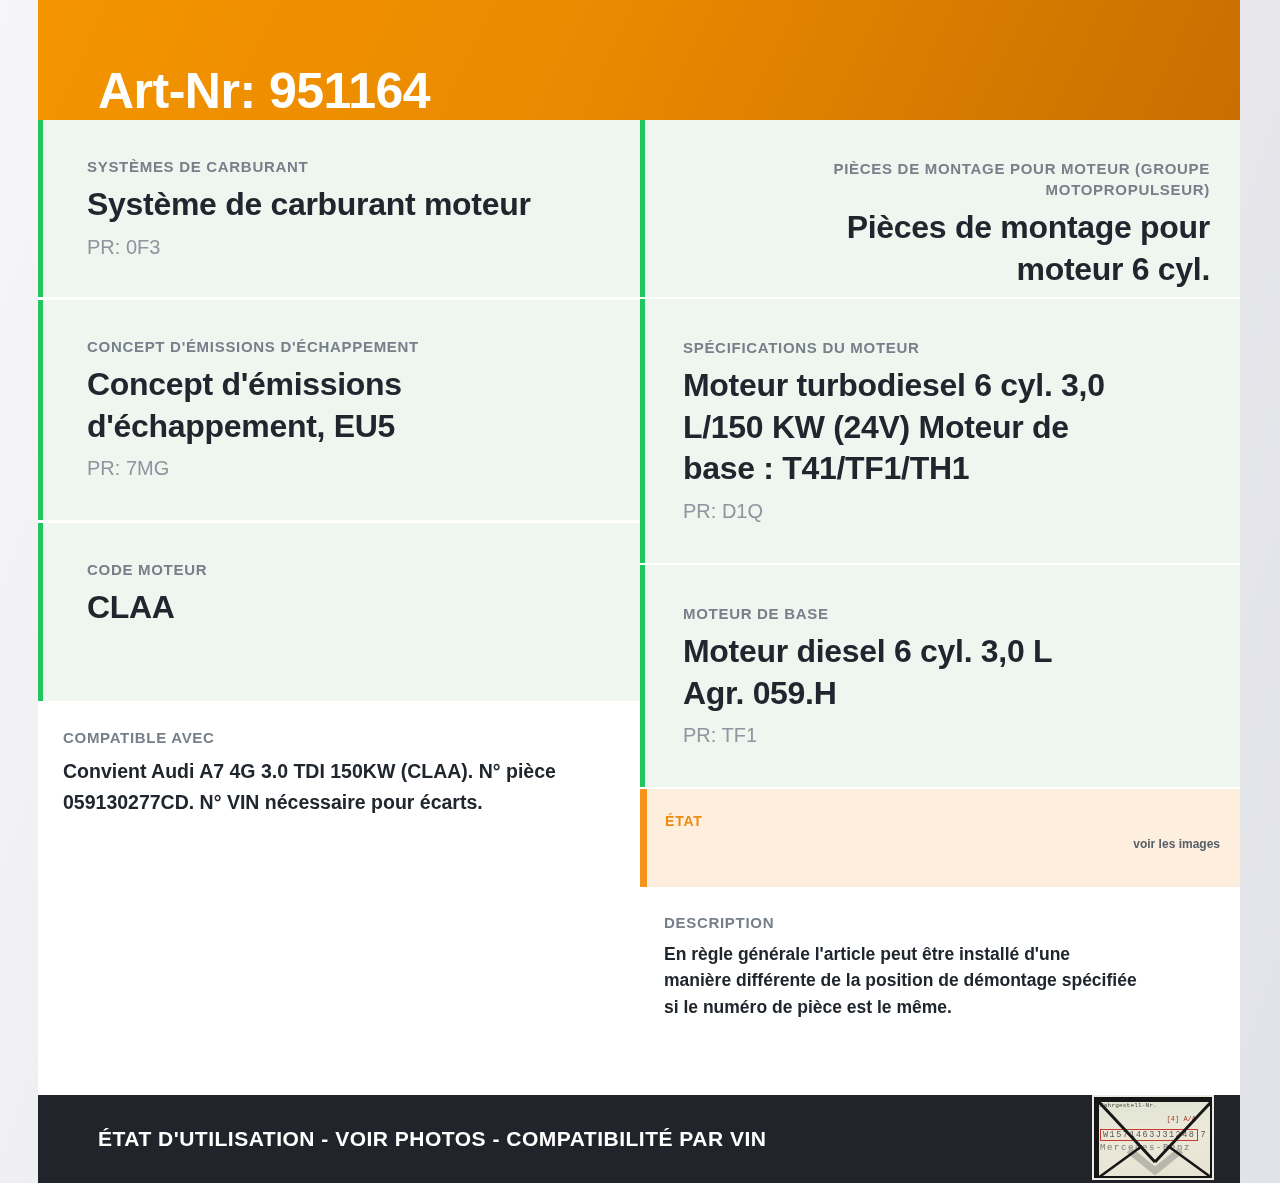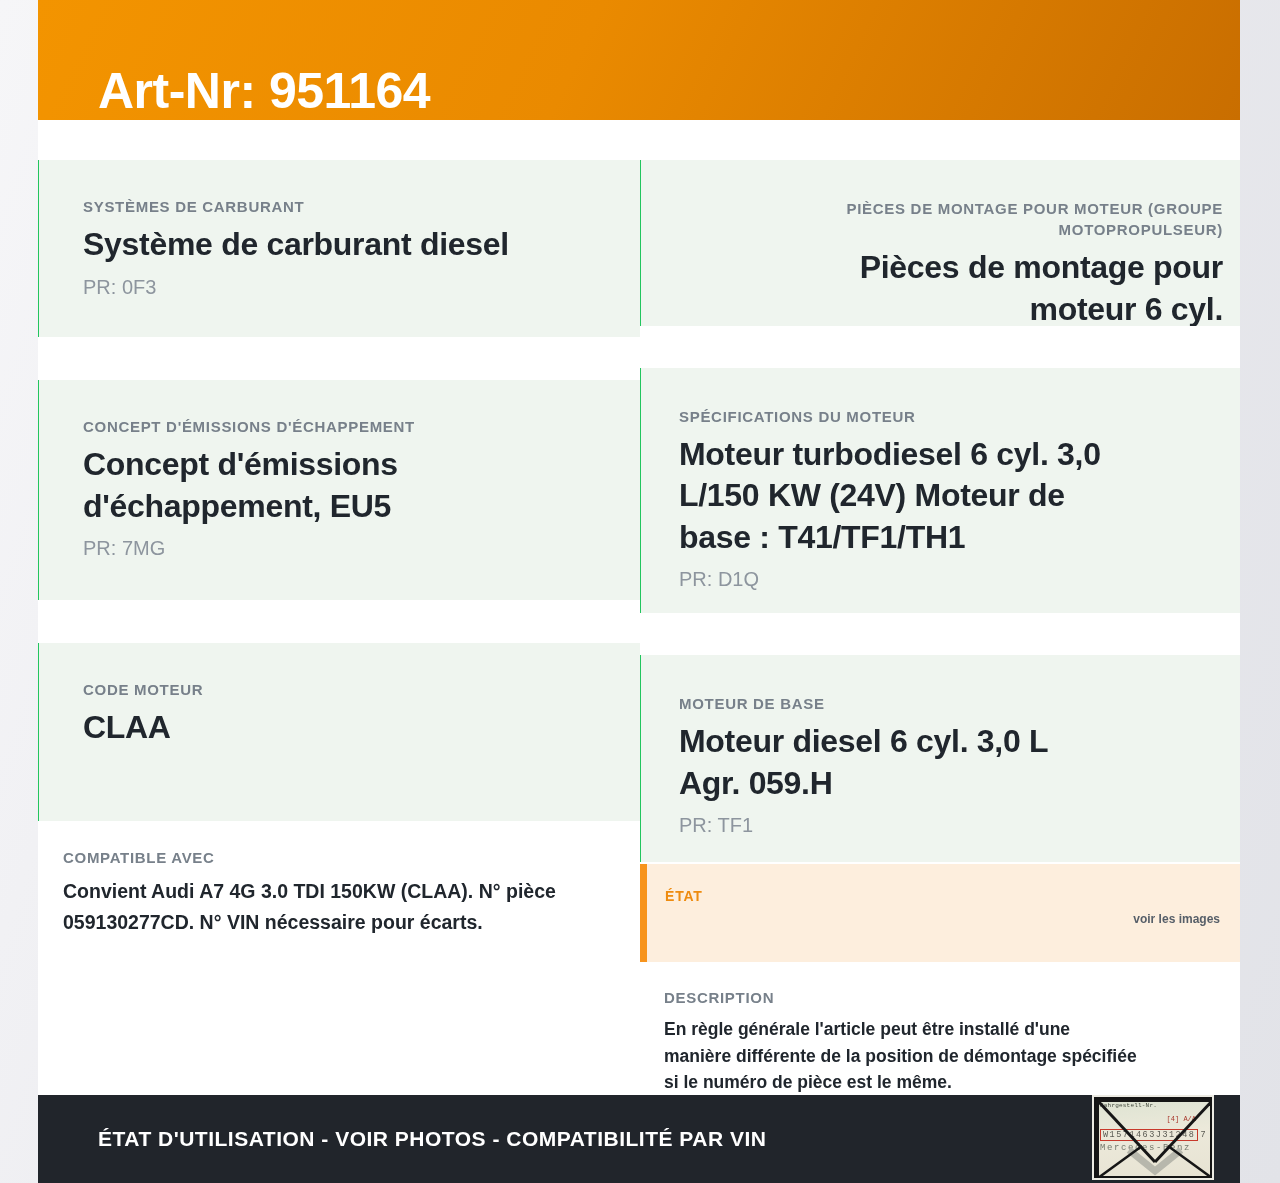--- a/index.html
+++ b/index.html
@@ -26,24 +26,23 @@
     color:#ffffff; font-size:50px; font-weight:700; letter-spacing:-0.5px;
   }
   
   .main { flex:0 0 975px; height:975px; display:flex; background:#ffffff; }
   .col { display:flex; flex-direction:column; background:#ffffff; }
   .col.left  { width:602px; }
   .col.right { width:600px; }
 
   .card {
     background:#eff5ef;
-    border-left:1px solid #22c55e;
-    padding:36px 17px 0 44px;
+    border-left:5px solid #22c55e;
+    padding:36px 30px 0 44px;
     overflow:hidden;
-    margin-top:40px;
   }
   .col.right .card { padding-left:38px; padding-top:38px; }
   .col.left  .card { margin-bottom:3px; }
   .col.right .card { margin-bottom:2px; }
 
   .card-label, .sec-label {
     color:#77808a; font-size:15px; font-weight:700;
     letter-spacing:0.7px; line-height:1.4;
     white-space:pre-line;
   }
@@ -128,21 +127,21 @@
 
   <div class="banner">
     <h1>Art-Nr: 951164</h1>
   </div>
 
   <div class="main">
 
     <div class="col left">
       <div class="card c1">
         <div class="card-label">SYSTÈMES DE CARBURANT</div>
-        <div class="card-title">Système de carburant diesel</div>
+        <div class="card-title">Système de carburant moteur</div>
         <div class="card-pr">PR: 0F3</div>
       </div>
       <div class="card c2">
         <div class="card-label">CONCEPT D'ÉMISSIONS D'ÉCHAPPEMENT</div>
         <div class="card-title">Concept d'émissions
 d'échappement, EU5</div>
         <div class="card-pr">PR: 7MG</div>
       </div>
       <div class="card c3">
         <div class="card-label">CODE MOTEUR</div>

